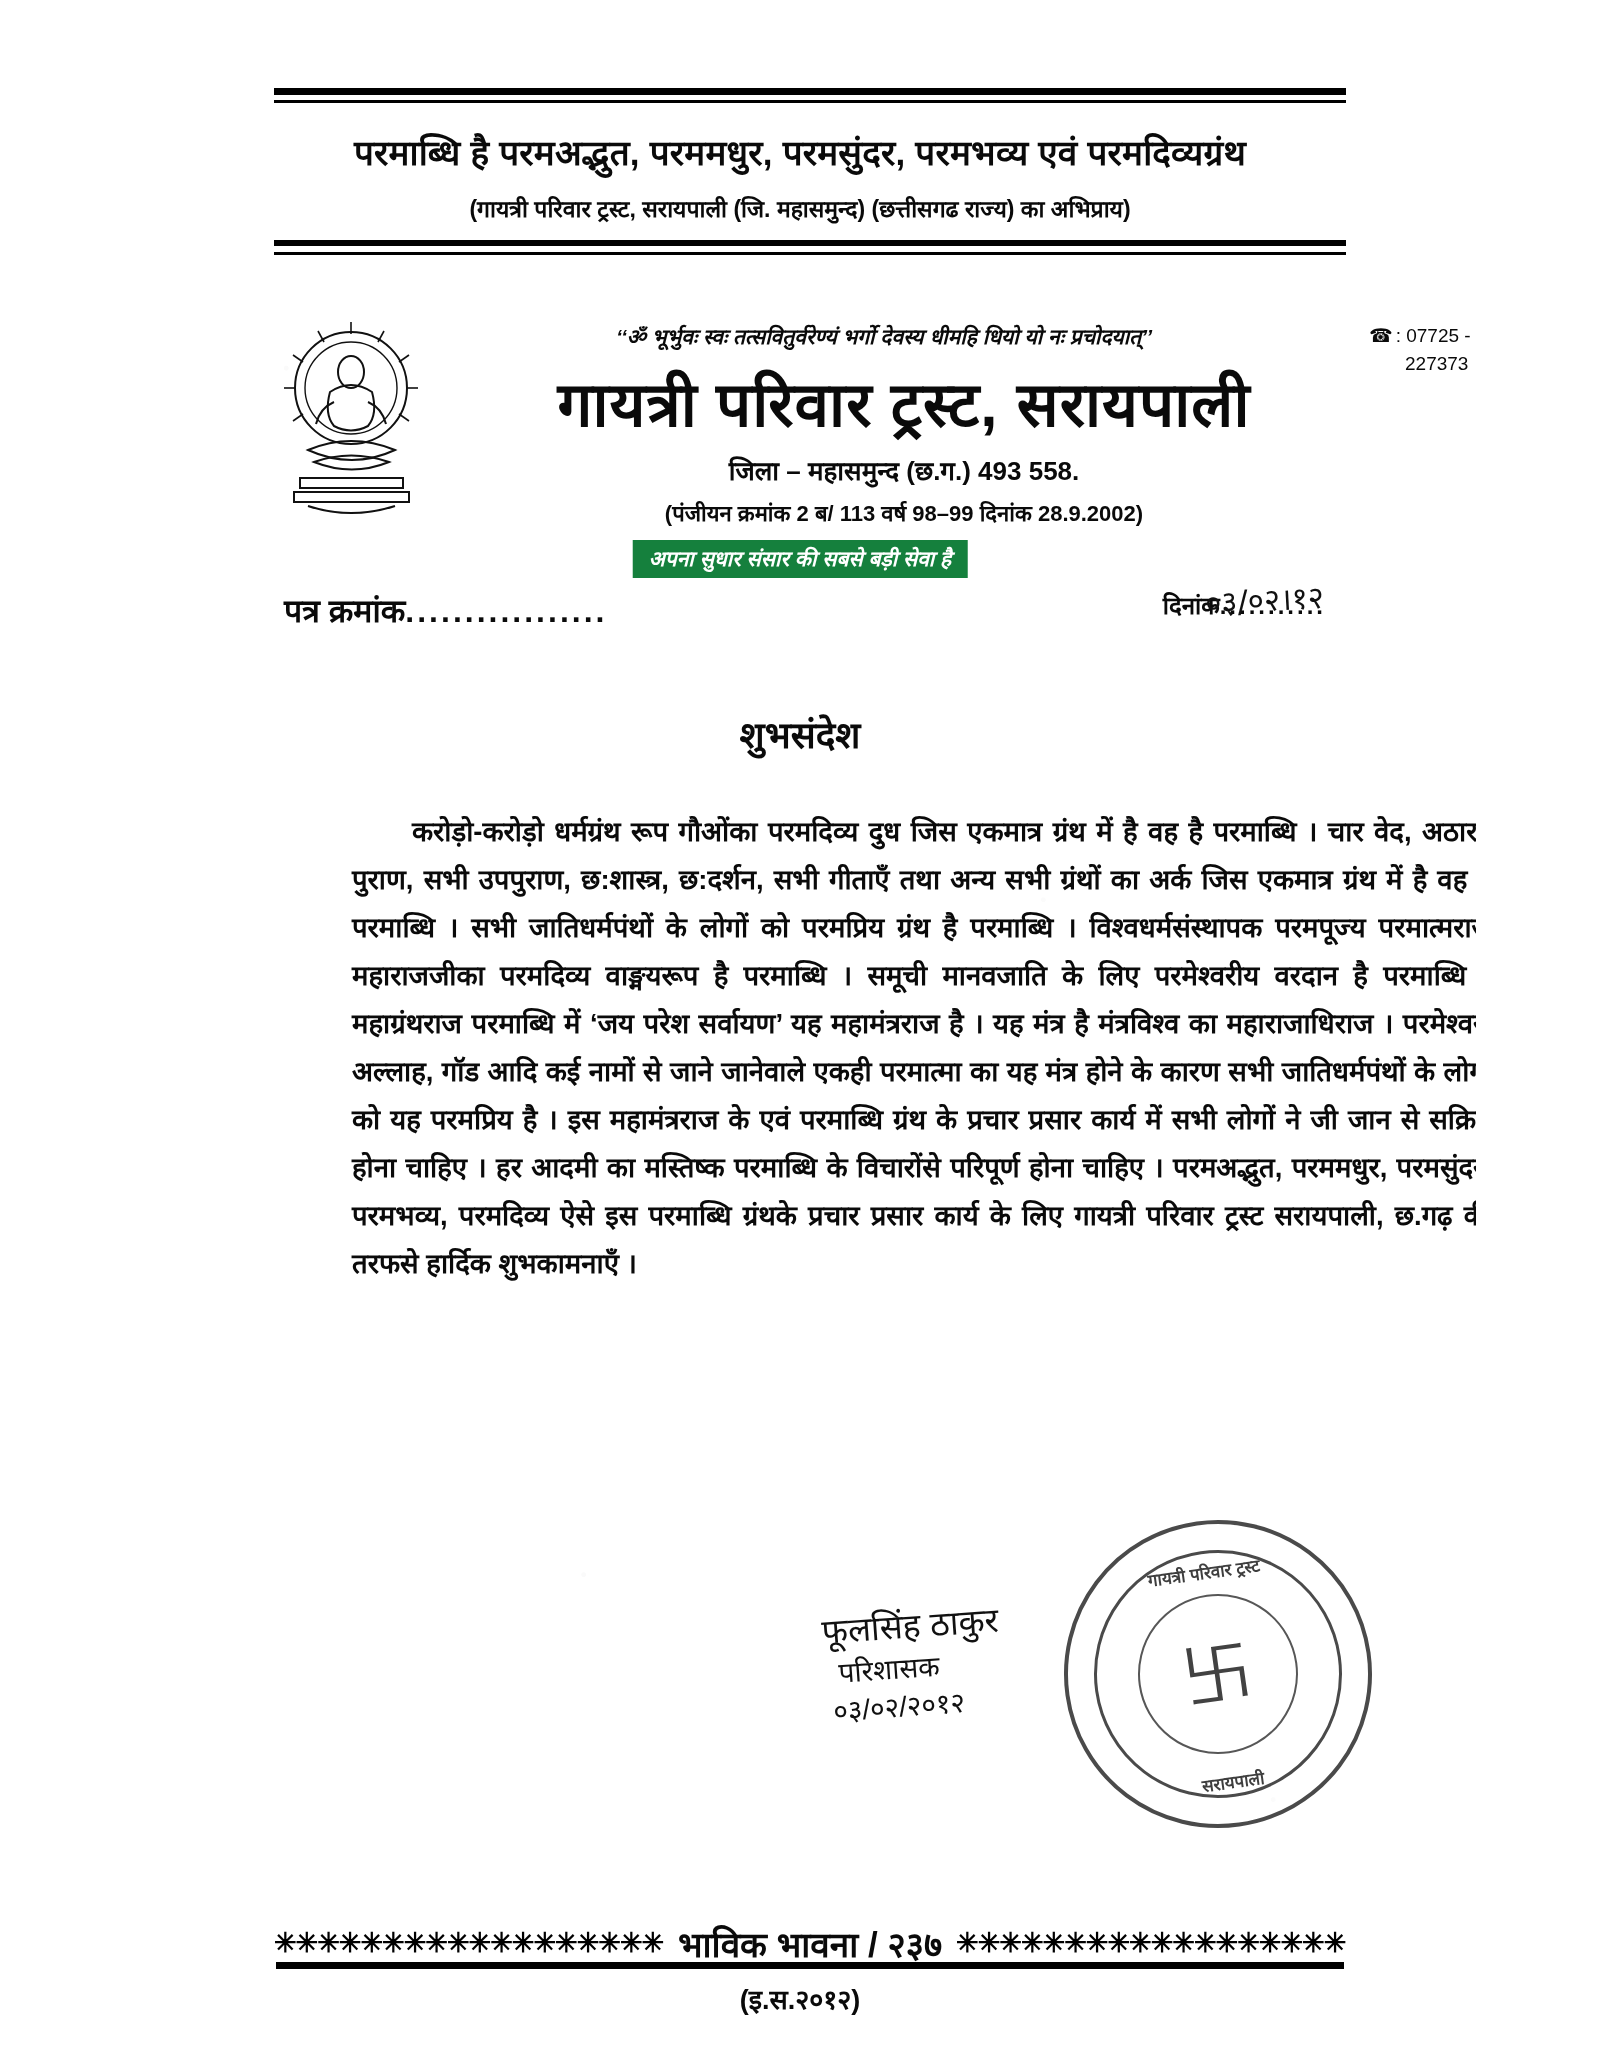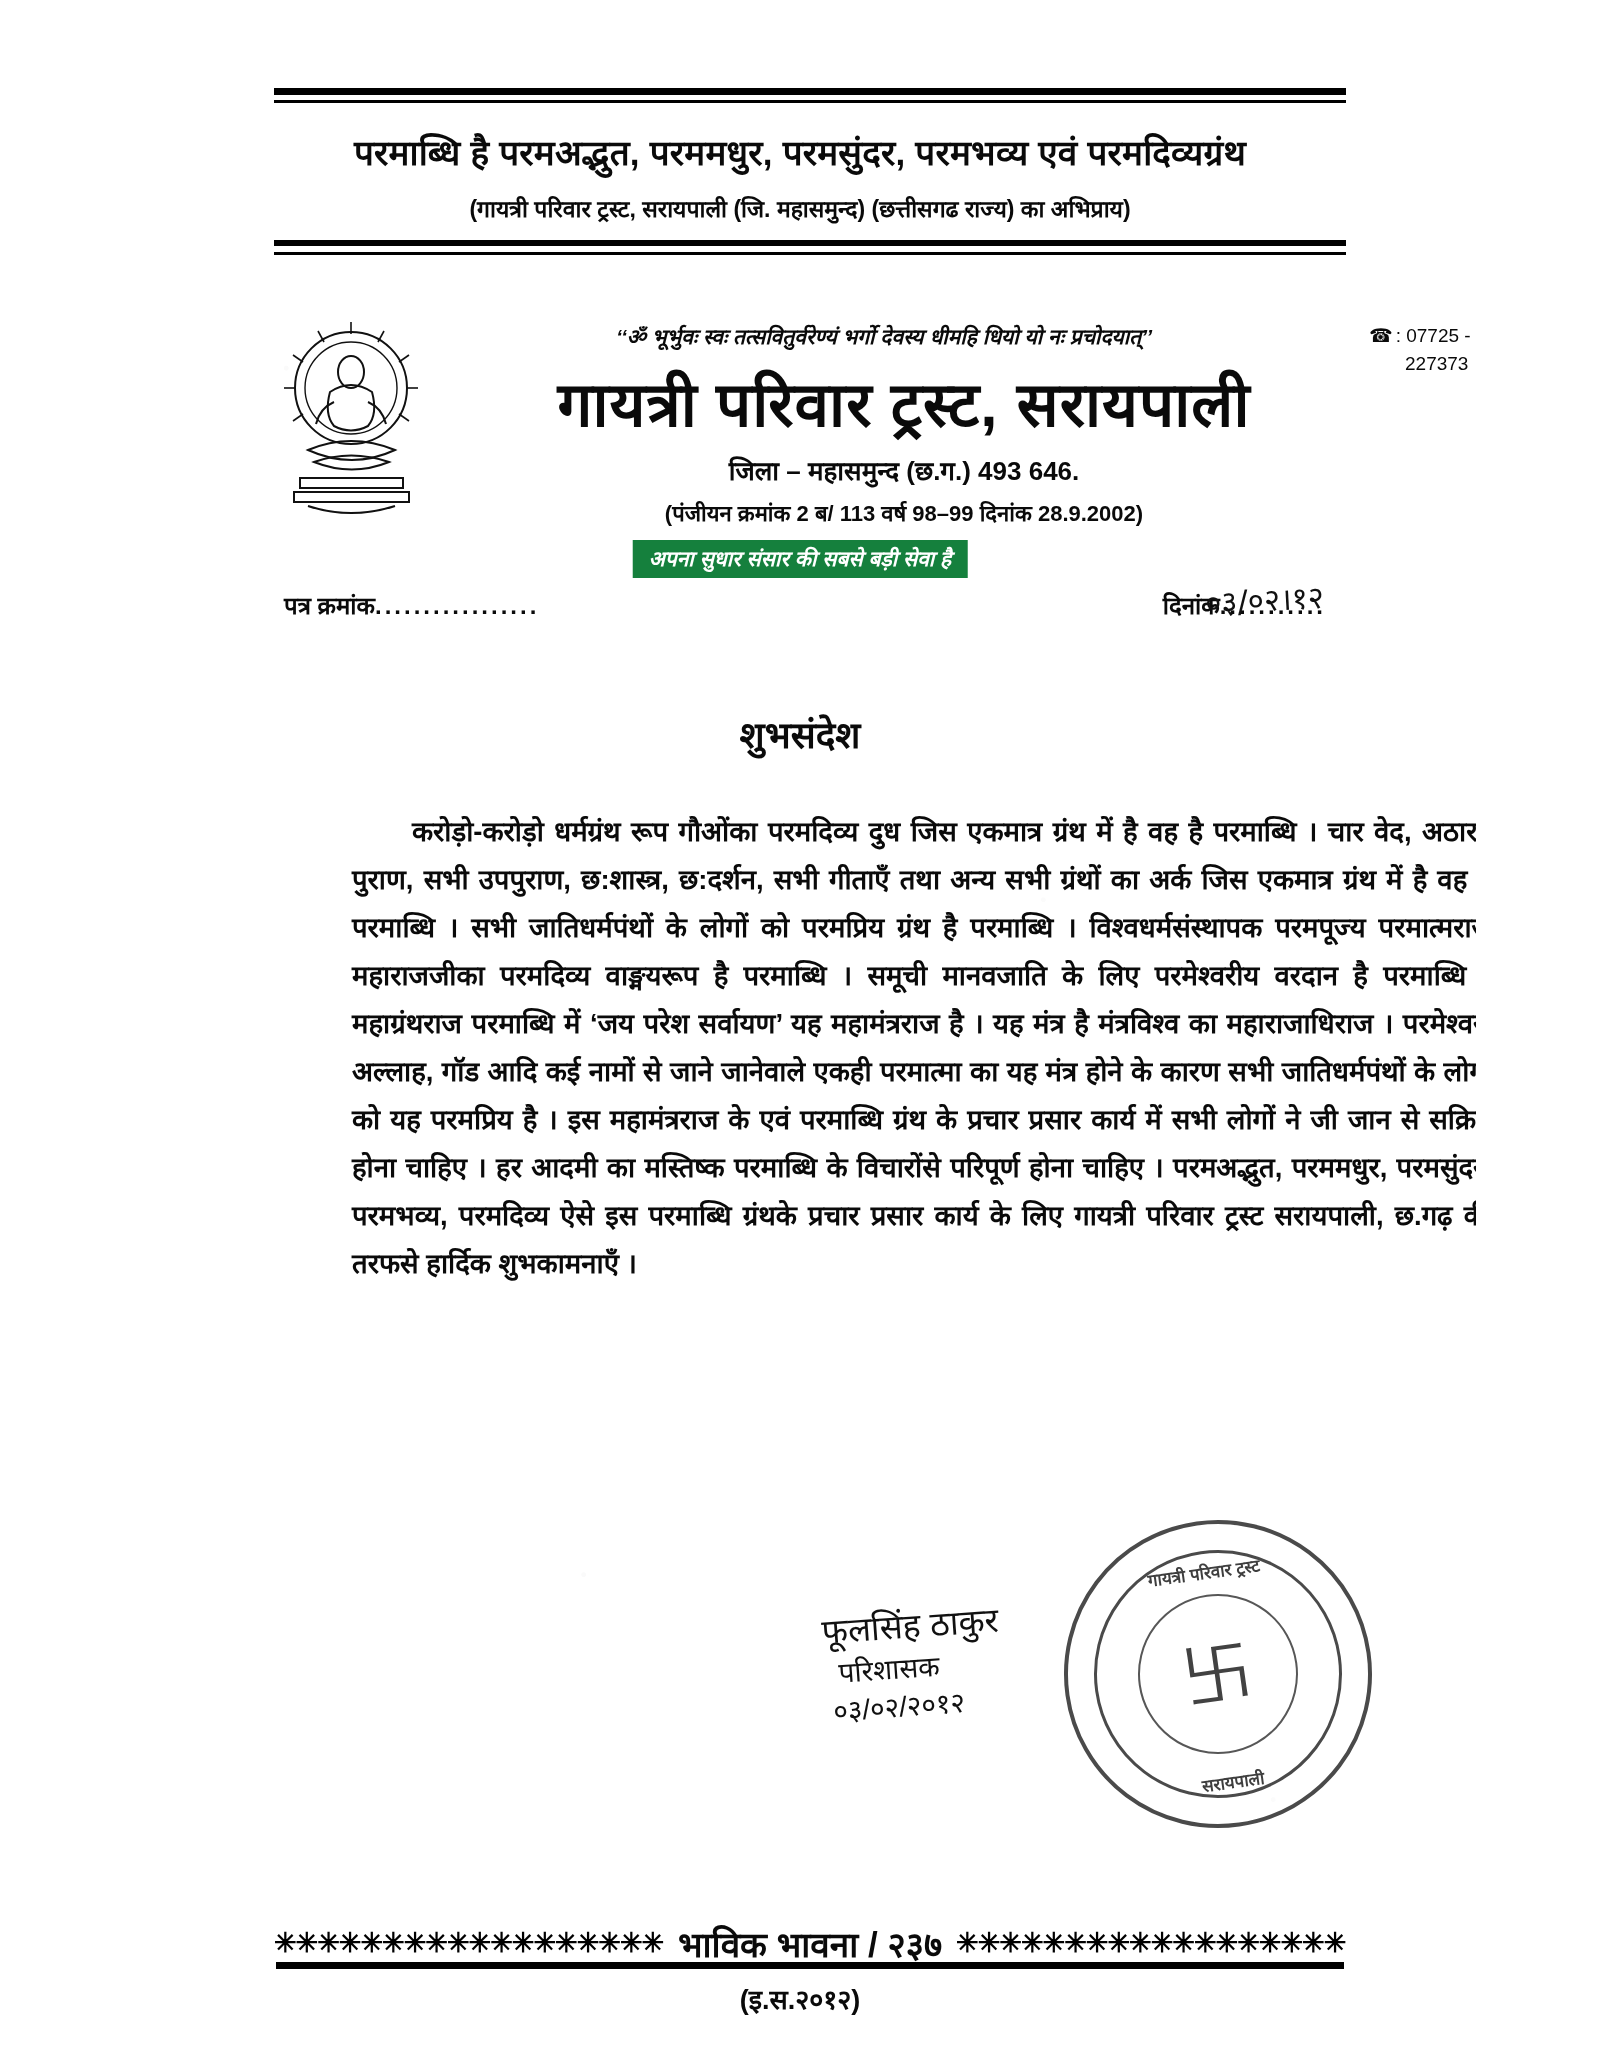--- a/index.html
+++ b/index.html
@@ -128,21 +128,21 @@
     top: 310px;
     width: 175px;
     height: 225px;
   }
 
   
   #letter-ref {
     position: absolute;
     left: 160px;
     top: 588px;
-    font-size: 24px;
+    font-size: 32px;
     font-weight: bold;
     white-space: nowrap;
   }
   #letter-ref .dots { letter-spacing: 3px; font-weight: bold; }
   #letter-date {
     position: absolute;
     right: 150px;
     top: 588px;
     font-size: 24px;
     font-weight: bold;
@@ -336,21 +336,21 @@
 
   <div id="mantra-line" class="dev">‘‘ॐ भूर्भुवः स्वः तत्सवितुर्वरेण्यं भर्गो देवस्य धीमहि धियो यो नः प्रचोदयात्’’</div>
 
   <div id="phone-block" class="dev">
     <span class="tel-icon">☎</span><span>:</span>
     <span>07725 -</span>
     <span id="phone-num-2">227373</span>
   </div>
 
   <div id="org-name" class="dev">गायत्री परिवार ट्रस्ट, सरायपाली</div>
-  <div id="org-district" class="dev">जिला – महासमुन्द (छ.ग.) 493 646.</div>
+  <div id="org-district" class="dev">जिला – महासमुन्द (छ.ग.) 493 558.</div>
   <div id="org-reg" class="dev">(पंजीयन क्रमांक 2 ब/ 113 वर्ष 98–99 दिनांक 28.9.2002)</div>
 
   <div id="motto-banner" class="dev">अपना सुधार संसार की सबसे बड़ी सेवा है</div>
 
   <div id="letter-ref" class="dev">
     <span>पत्र क्रमांक</span><span class="dots">.................</span>
   </div>
 
   <div id="letter-date" class="dev">
     <span>दिनांक</span><span class="dots">...........</span>

